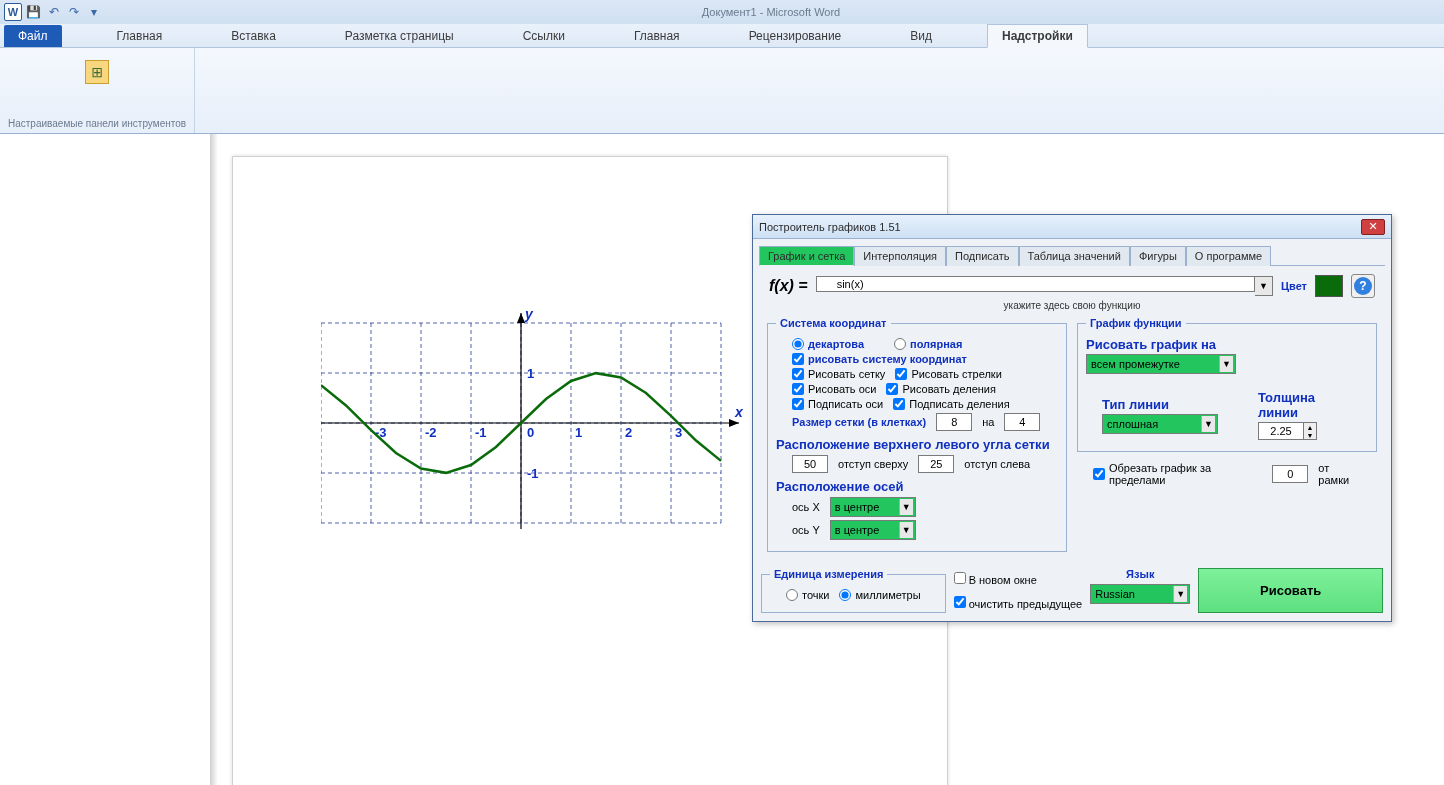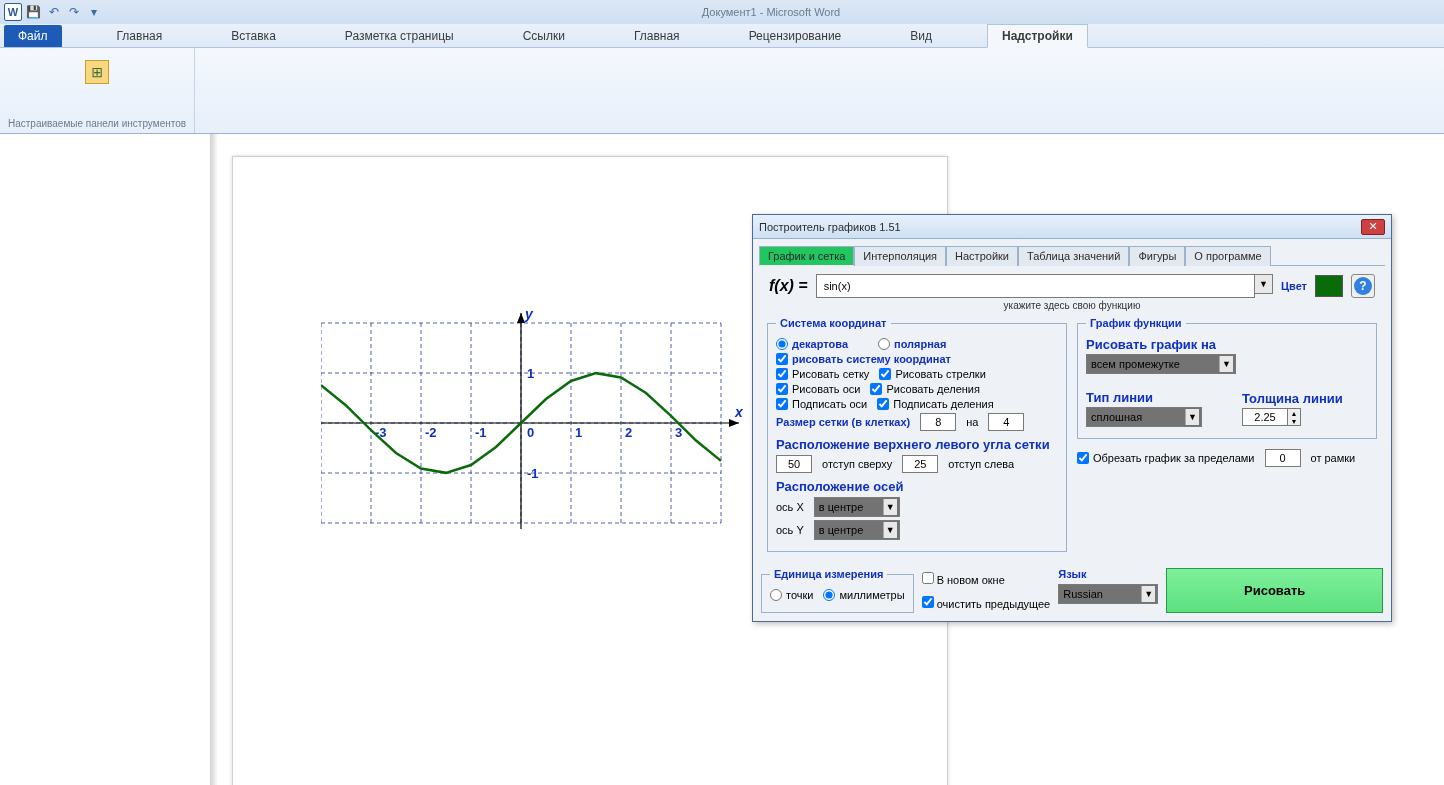--- a/index.html
+++ b/index.html
@@ -39,43 +39,43 @@
 .dialog .dtitle .close{width:24px;height:16px;background:#d04040;color:#fff;display:flex;align-items:center;justify-content:center;font-size:11px;border:1px solid #802020;border-radius:2px;}
 .dialog .dtabs{display:flex;padding:6px 6px 0 6px;gap:0;}
 .dialog .dtabs .dt{padding:3px 8px;border:1px solid #9ab2d0;border-bottom:none;background:#eef2f6;position:relative;top:1px;color:#2b2b2b;}
 .dialog .dtabs .dt.active{background:#22c55e;border-bottom:1px solid #eef2f6;z-index:2;}
 .dialog .dtabs .dt:not(.active){background:#e2e8ef;}
 .dialog .dbody{border-top:1px solid #9ab2d0;margin:0 6px;padding:8px 4px;}
 
 .fx-row{display:flex;align-items:center;gap:8px;margin:0 6px 2px 6px;}
 .fx-label{font-size:16px;font-style:italic;font-weight:bold;}
 .fx-input{flex:1;display:flex;}
-.fx-input input{flex:1;height:24px;border:1px solid #7a7a7a;padding:0 7px;font-size:11px;}
+.fx-input input{flex:1;height:16px;border:1px solid #7a7a7a;padding:0 20px;font-size:11px;}
 .fx-input .dd{width:18px;height:20px;border:1px solid #7a7a7a;border-left:none;background:#e8e8e8;display:flex;align-items:center;justify-content:center;font-size:9px;}
 .color-label{color:#1030c0;font-weight:bold;}
 .color-swatch{width:28px;height:22px;background:#0a6b0a;border:1px solid #555;}
 .help-btn{width:24px;height:24px;border:1px solid #888;border-radius:3px;background:#f0f0f0;display:flex;align-items:center;justify-content:center;}
 .help-btn .q{width:18px;height:18px;border-radius:50%;background:#3080e0;color:#fff;display:flex;align-items:center;justify-content:center;font-weight:bold;font-size:12px;}
 .hint{text-align:center;font-size:10px;color:#333;margin:2px 0 6px 0;}
 
 .cols{display:flex;gap:10px;padding:0 4px;}
 fieldset{border:1px solid #9ab2d0;padding:6px 8px 8px 8px;}
 legend{color:#1030c0;font-weight:bold;padding:0 4px;font-size:11px;}
-.row{display:flex;align-items:center;gap:10px;margin:3px 0;}
+.row{display:flex;align-items:center;gap:10px;margin:3px 16px;}
 .row label{display:flex;align-items:center;gap:4px;}
 .bluebold{color:#1030c0;font-weight:bold;}
 .smallinput{width:36px;height:18px;border:1px solid #7a7a7a;text-align:center;font-size:11px;}
-.sel{height:20px;border:1px solid #7a7a7a;background:#737373;display:flex;align-items:center;padding:0 4px;position:relative;font-size:11px;}
+.sel{height:20px;border:1px solid #7a7a7a;background:#22c55e;display:flex;align-items:center;padding:0 4px;position:relative;font-size:11px;}
 .sel .arr{position:absolute;right:2px;width:14px;text-align:center;font-size:9px;background:#e8e8e8;border-left:1px solid #aaa;top:1px;bottom:1px;display:flex;align-items:center;justify-content:center;}
 .subhead{color:#1030c0;font-weight:bold;margin:6px 0 2px 0;font-size:13px;}
 
 .footer{display:flex;gap:8px;padding:8px;align-items:stretch;}
 .footer fieldset{flex:0 0 auto;}
 .footer .opts{display:flex;flex-direction:column;gap:10px;justify-content:center;}
-.footer .lang{display:flex;flex-direction:column;gap:4px;}
+.footer .lang{display:flex;flex-direction:column;align-items:center;gap:4px;}
 .drawbtn{flex:1;min-width:150px;background:linear-gradient(#7ef09a,#5de080);border:1px solid #2a9a4a;font-weight:bold;font-size:13px;display:flex;align-items:center;justify-content:center;margin-left:auto;}
 
 input[type=checkbox],input[type=radio]{margin:0;width:12px;height:12px;}
 .spin{display:flex;}
 .spin input{width:46px;height:18px;border:1px solid #7a7a7a;text-align:center;font-size:11px;}
 .spin .arrs{display:flex;flex-direction:column;border:1px solid #7a7a7a;border-left:none;}
 .spin .arrs span{width:12px;height:8px;font-size:7px;display:flex;align-items:center;justify-content:center;background:#eee;}
 </style>
 </head>
 <body>
@@ -149,21 +149,21 @@
 </div>
 
 <div class="dialog">
   <div class="dtitle">
     <span class="txt">Построитель графиков 1.51</span>
     <span class="close">✕</span>
   </div>
   <div class="dtabs">
     <div class="dt active">График и сетка</div>
     <div class="dt">Интерполяция</div>
-    <div class="dt">Настройки</div>
+    <div class="dt">Подписать</div>
     <div class="dt">Таблица значений</div>
     <div class="dt">Фигуры</div>
     <div class="dt">О программе</div>
   </div>
   <div class="dbody">
 
     <div class="fx-row">
       <span class="fx-label">f(x) =</span>
       <div class="fx-input">
         <input value="sin(x)" style="">

